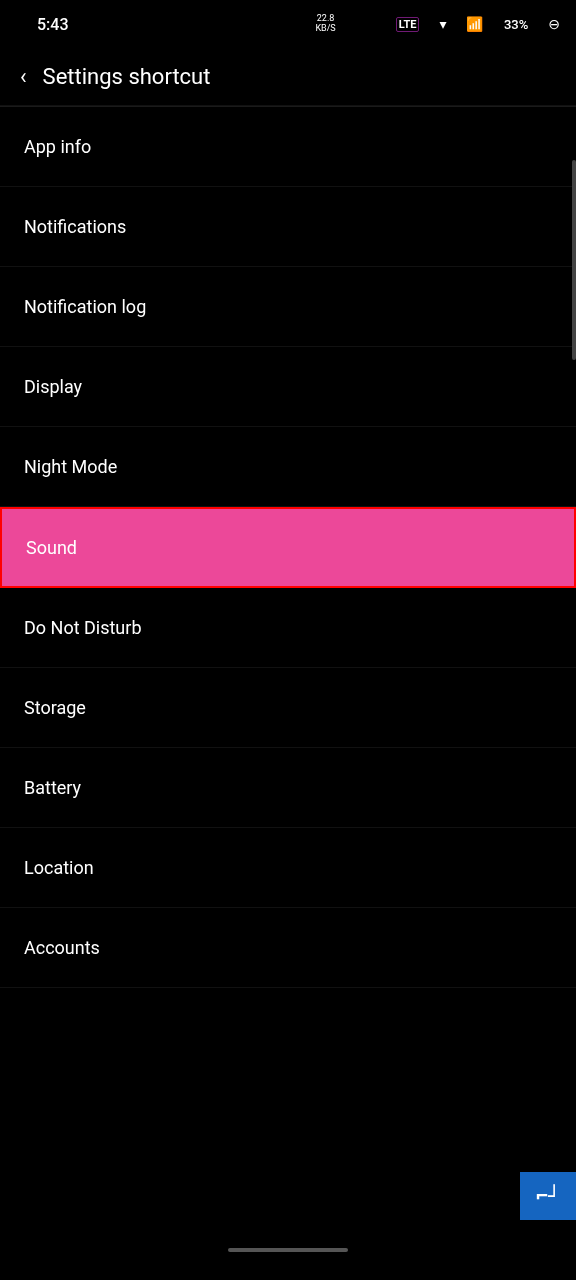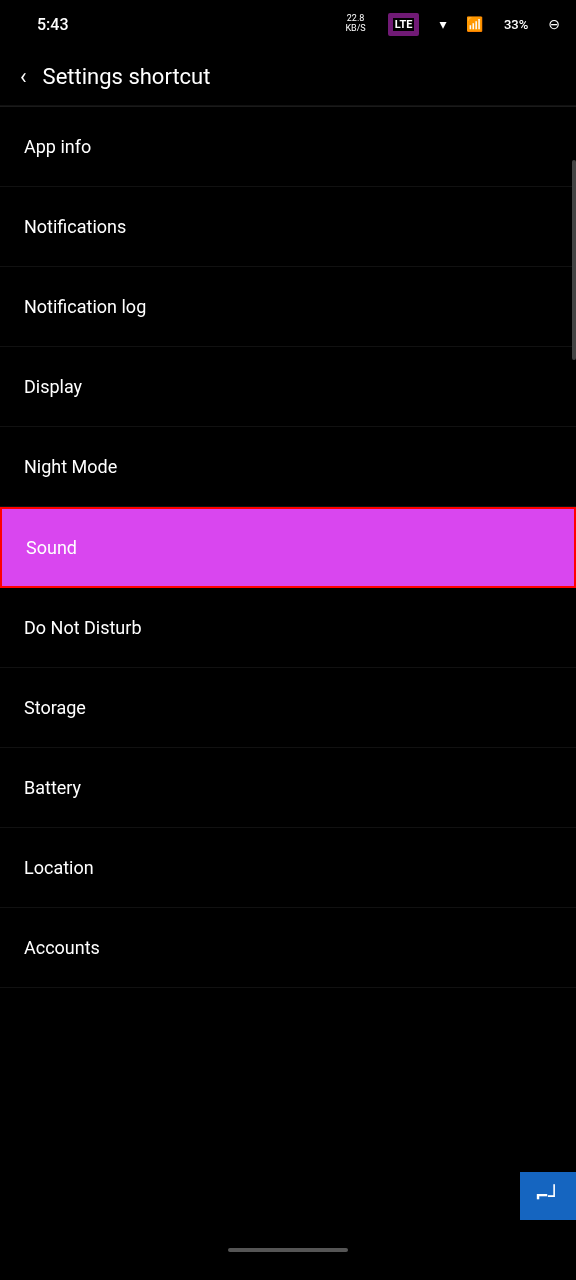--- a/index.html
+++ b/index.html
@@ -110,21 +110,21 @@
 
     .menu-item-label {
       font-size: 18px;
       font-weight: 400;
       color: #ffffff;
     }
 
     
     .menu-item.highlighted {
       border: 2.5px solid #ff0000;
-      background: #d946ef;
+      background: #ec4899;
     }
 
     
     .scrollbar-track {
       position: fixed;
       right: 0;
       top: 160px;
       width: 4px;
       height: 200px;
       background: #444;
@@ -175,21 +175,21 @@
 <body>
 
 <div class="status-bar">
   <span class="status-time">5:43</span>
   <div class="status-icons">
     <div class="data-speed">
       <span>22.8</span>
       <span>KB/S</span>
     </div>
 
-    <span class="icon-text" style="font-size:11px; border:5px solid #701a75; padding:0 2px; border-radius:2px;">
+    <span class="icon-text" style="font-size:11px; border:1px solid #701a75; padding:0 2px; border-radius:2px;margin-left:38px;">
       <span>LTE</span>
     </span>
 
     <span style="font-size:14px;">▾</span>
 
     <span style="font-size:14px;">📶</span>
 
     <span class="battery-text">33%</span>
 
     <span style="font-size:14px;">⊖</span>

